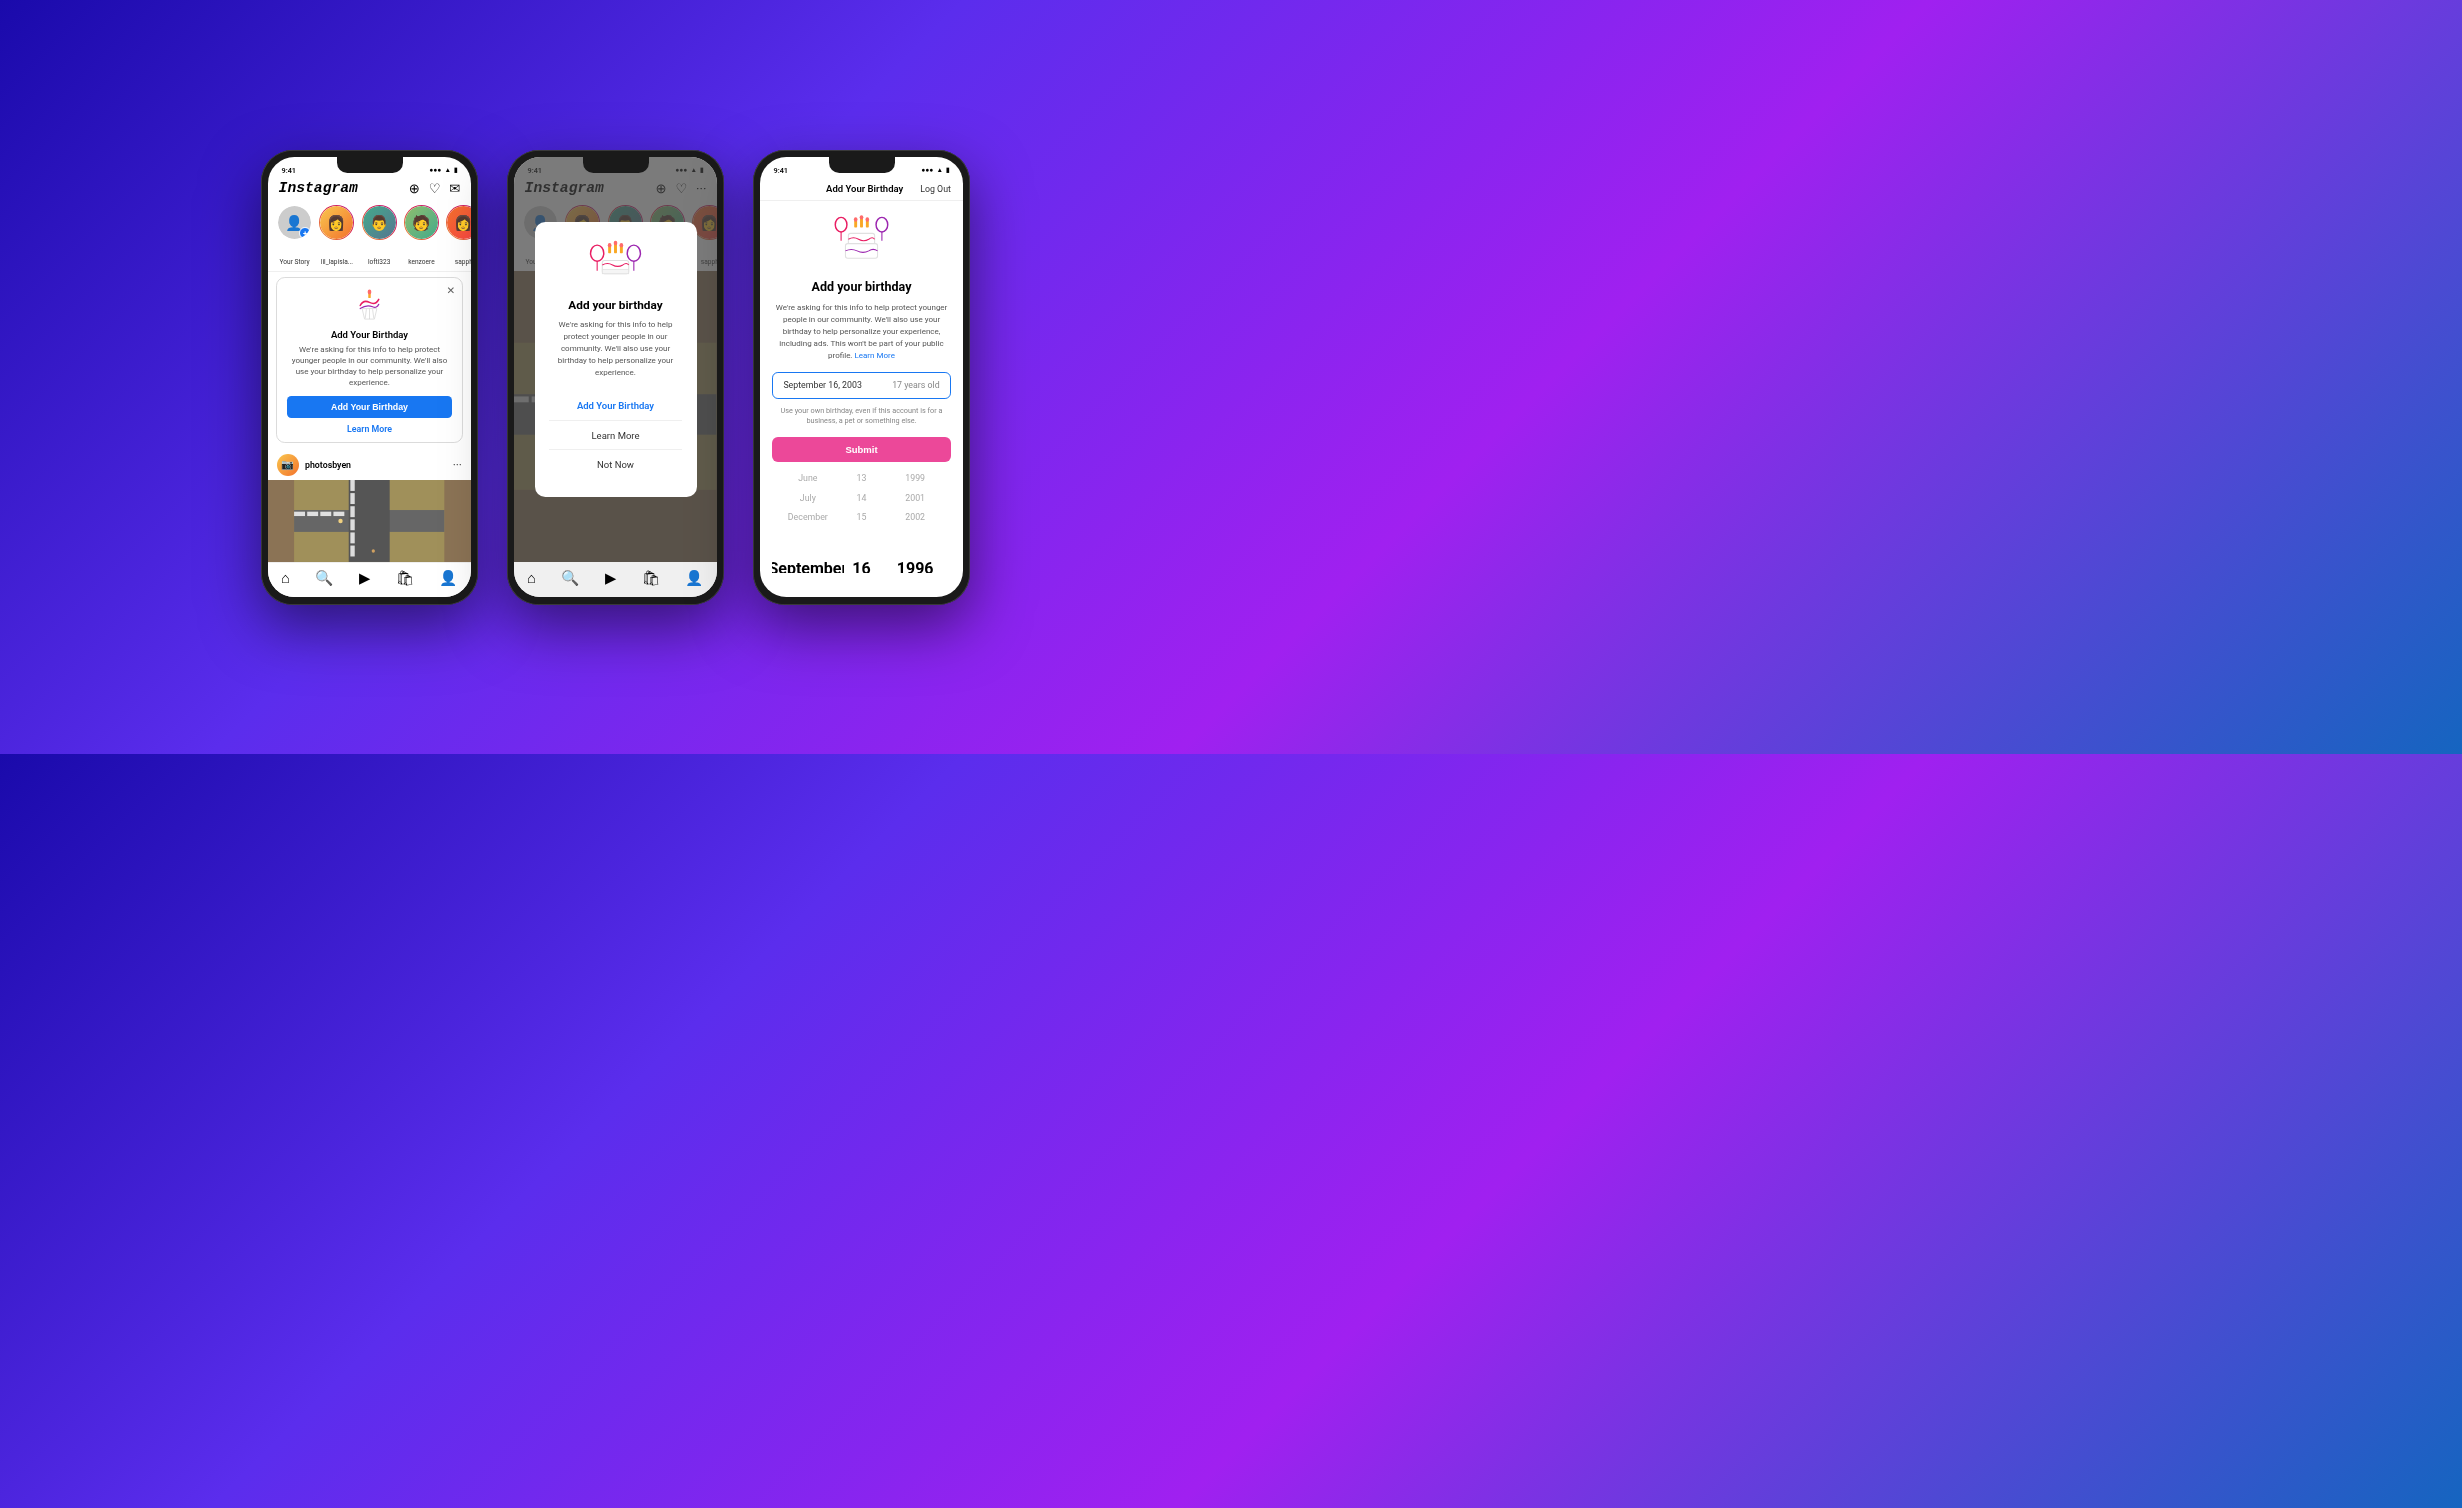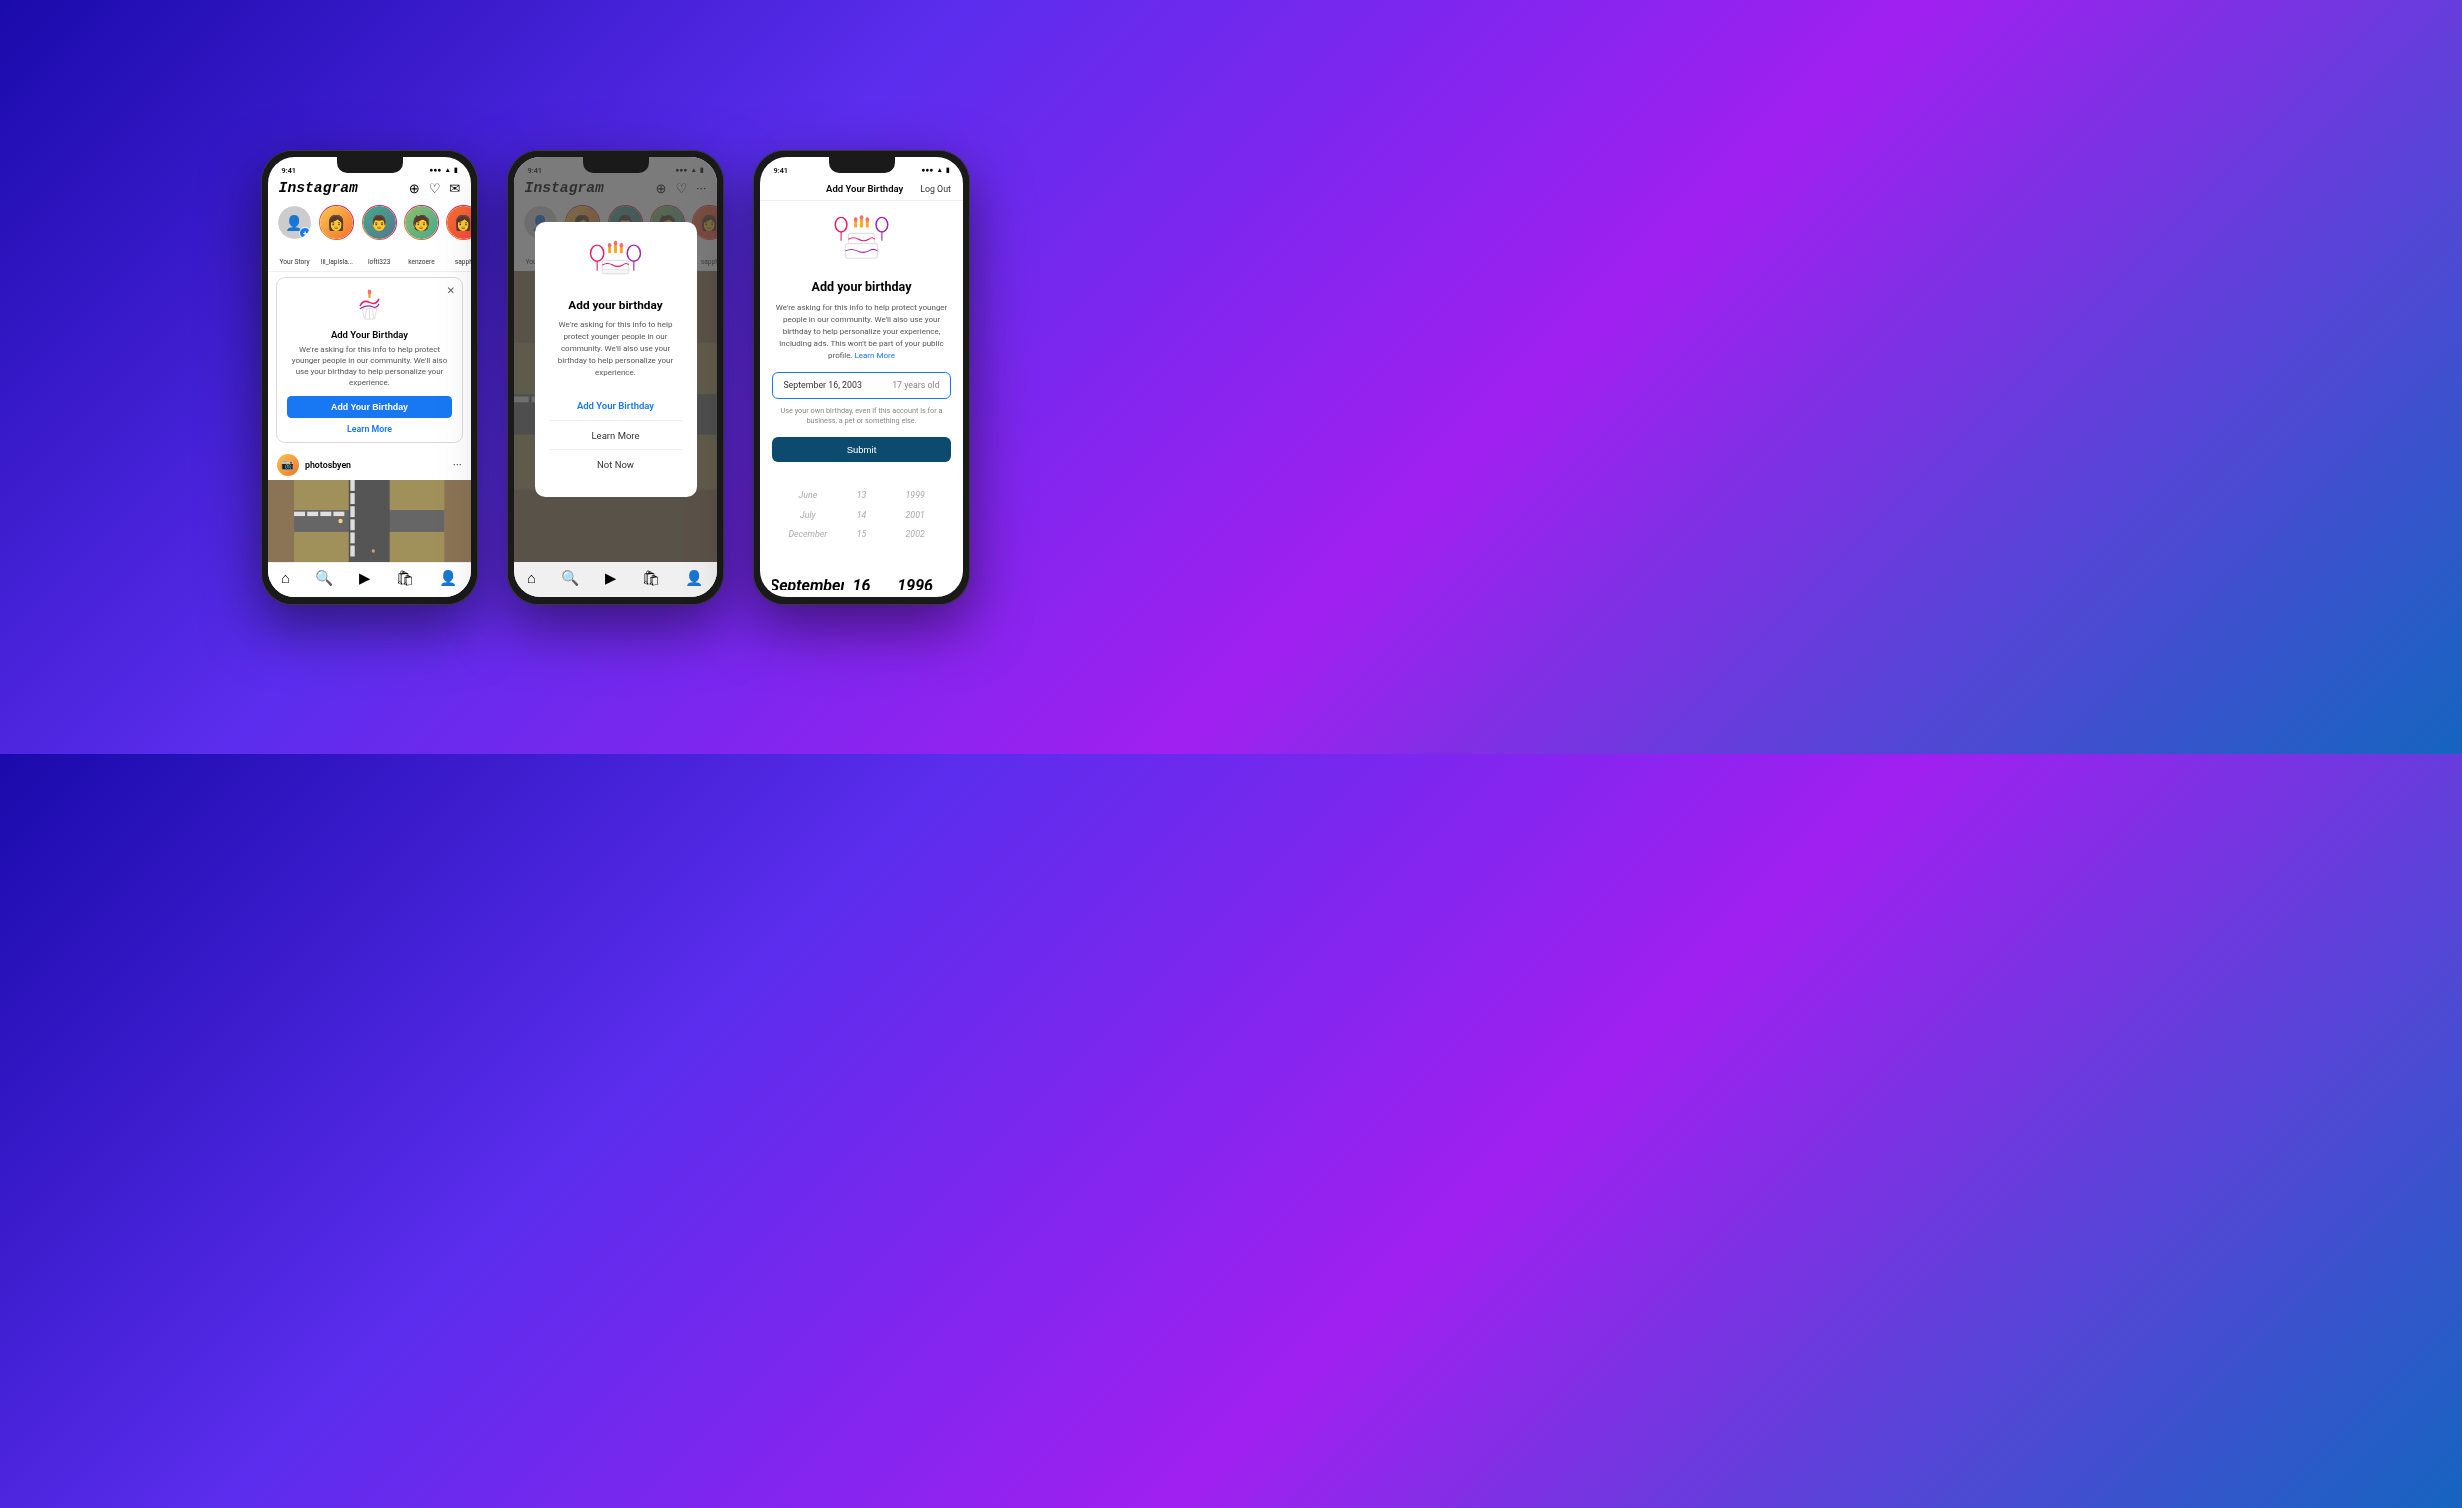--- a/index.html
+++ b/index.html
@@ -390,29 +390,29 @@
     }
     .form-note {
       font-size: 7.3px;
       color: #888;
       text-align: center;
       margin-bottom: 10.3px;
       line-height: 1.4;
     }
     .submit-btn {
       width: 100%;
-      background: #0c4a6e;
+      background: #ec4899;
       color: white;
       border: none;
       border-radius: 5.9px;
       padding: 7.3px;
       font-size: 9.5px;
-      font-weight: 400;
+      font-weight: 700;
       cursor: pointer;
-      margin-bottom: 25px;
+      margin-bottom: 8px;
     }
 
     
     .date-picker {
       display: grid;
       grid-template-columns: 2fr 1fr 2fr;
       text-align: center;
       gap: 0;
       overflow: hidden;
       height: 103px;
@@ -422,21 +422,20 @@
       flex-direction: column;
       align-items: center;
       gap: 2.9px;
       overflow: hidden;
     }
     .picker-item {
       font-size: 8.8px;
       color: #aaa;
       padding: 2.2px 0;
       line-height: 1.4;
-      font-style: italic;
     }
     .picker-item.selected {
       font-size: 16px;
       font-weight: 700;
       color: #000;
       margin-top: 27px;
     }
 
     
     .feed-bg {

